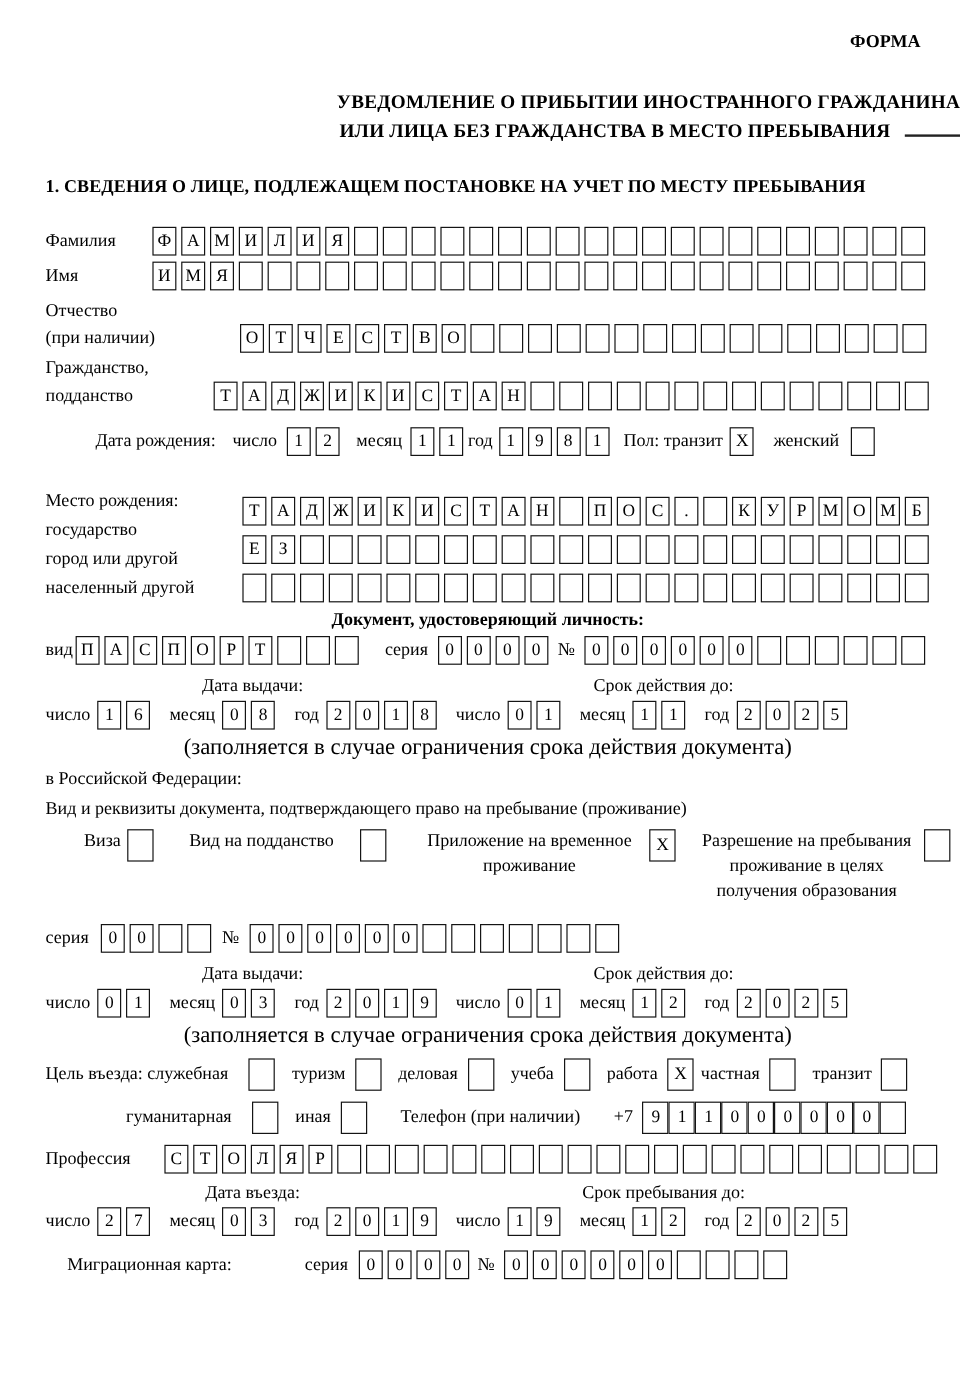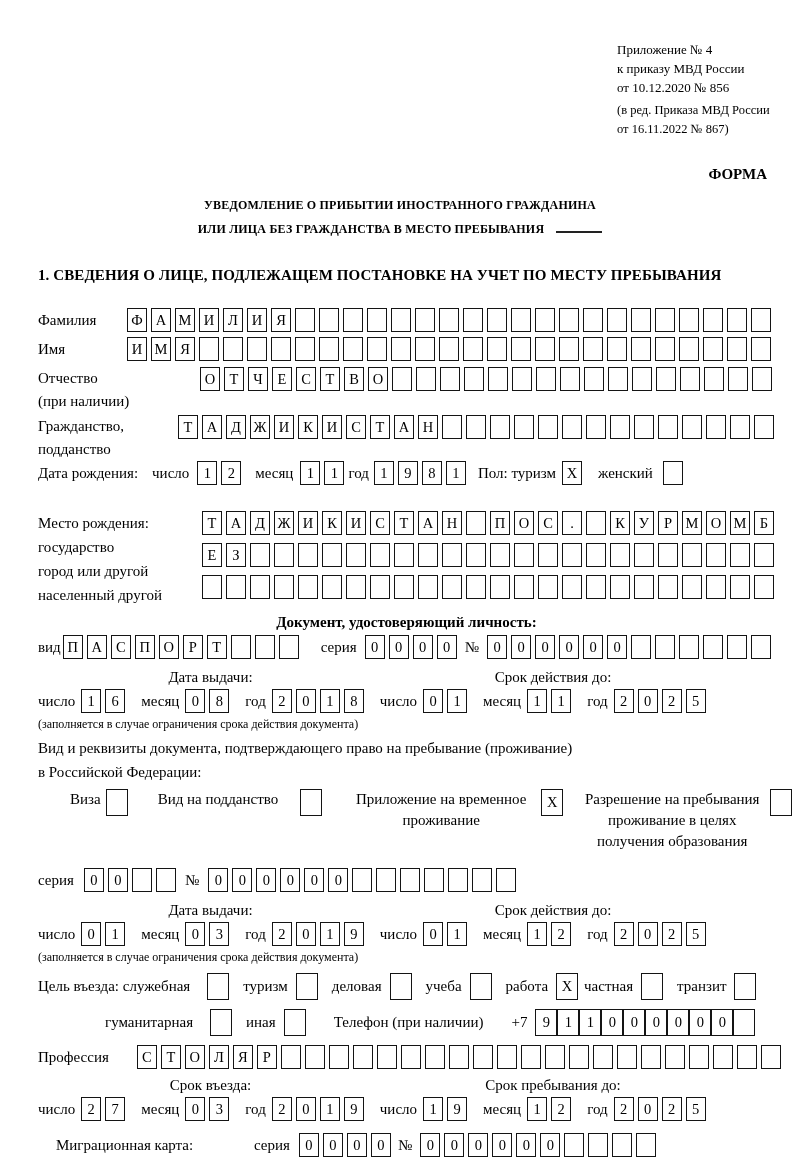--- a/index.html
+++ b/index.html
@@ -6,73 +6,66 @@
   body{width:800px;height:1163px;overflow:hidden;color:#000;
        font-family:"Liberation Serif","DejaVu Serif",serif;}
   .page{position:relative;width:800px;height:1163px;background:#fff;}
 
   
   .hdr{margin:40px 0 0 617px;width:183px;font-size:13px;line-height:19px;}
   .hdr .l4,.hdr .l5{font-size:12.5px;}
   .hdr .l4{margin-top:4px;}
   .forma{margin-top:27px;padding-right:33px;text-align:right;font-weight:bold;font-size:15px;}
 
-  .title{margin-top:10px;text-align:center;font-weight:bold;font-size:12px;line-height:24px;letter-spacing:.2px;}
+  .title{margin-top:30px;text-align:right;font-weight:bold;font-size:16px;line-height:24px;letter-spacing:.2px;}
   .title .uline{display:inline-block;width:46px;border-bottom:2px solid #222;margin-left:12px;vertical-align:baseline;}
 
   .sect{margin:26px 0 0 38px;font-weight:bold;font-size:15px;letter-spacing:.1px;}
 
   .form{margin:0 25px 0 38px;font-size:15px;}
   .row{display:flex;align-items:center;}
-  .rowt{display:flex;align-items:flex-start;}
+  .rowt{display:flex;align-items:flex-end;}
   .boxes{display:flex;flex-wrap:nowrap;}
   .cbox{box-sizing:border-box;flex:none;width:20px;height:24px;border:1.8px solid #141414;
         margin-right:4px;display:flex;align-items:center;justify-content:center;
         font-size:14.5px;background:#fff;}
   .lblcol{flex:none;line-height:23px;}
   .lbl{white-space:nowrap;}
   .mb{margin-bottom:8px;}
 
   
   .dhead{display:flex;margin-top:10px;}
   .dhead .h1{width:345px;text-align:center;}
   .dhead .h2{width:340px;text-align:center;}
   .dg{display:flex;align-items:center;margin-top:3px;}
   .dg .lbl{margin-right:6px;}
   .dg .g{display:flex;align-items:center;}
   .dg .g+.g{margin-left:12px;}
   .dg .second{margin-left:42px;}
-  .note{margin-top:4px;text-align:left;font-size:12px;}
+  .note{margin-top:4px;text-align:center;font-size:19px;}
 
   
   .opts{display:flex;align-items:flex-start;margin-top:8px;line-height:21px;margin-left:32px;}
   .opt{display:flex;align-items:flex-start;}
   .opt .boxes{margin-left:9px;margin-top:0;}
   .opt .cbox{width:22px;height:27px;}
   .optc{text-align:center;}
 
   
   .purpose .lbl{margin-right:8px;}
   .purpose .boxes{margin-right:14px;}
   .purpose .cbox{width:22px;height:27px;margin-right:0;}
 
   .phone-row{margin-top:9px;}
 </style>
 </head>
 <body>
 
 <div class="page">
 
-  <div class="hdr">
-    <div>Приложение № 4</div>
-    <div>к приказу МВД России</div>
-    <div>от 10.12.2020 № 856</div>
-    <div class="l4">(в ред. Приказа МВД России</div>
-    <div class="l5">от 16.11.2022 № 867)</div>
-  </div>
 
   <div class="forma">ФОРМА</div>
 
   <div class="title">
     <div>УВЕДОМЛЕНИЕ О ПРИБЫТИИ ИНОСТРАННОГО ГРАЖДАНИНА</div>
     <div><span>ИЛИ ЛИЦА БЕЗ ГРАЖДАНСТВА В МЕСТО ПРЕБЫВАНИЯ</span><span class="uline"></span></div>
   </div>
 
   <div class="sect">1. СВЕДЕНИЯ О ЛИЦЕ, ПОДЛЕЖАЩЕМ ПОСТАНОВКЕ НА УЧЕТ ПО МЕСТУ ПРЕБЫВАНИЯ</div>
 
@@ -204,40 +197,40 @@
           <span class="cbox"></span>
           <span class="cbox"></span>
           <span class="cbox"></span>
           <span class="cbox"></span>
           <span class="cbox"></span>
           <span class="cbox"></span>
           <span class="cbox"></span>
         </span>
     </div>
 
-    <div class="row" style="margin-top:0;">
+    <div class="row" style="margin-top:14px;justify-content:center;">
       <span class="lbl">Дата рождения:</span>
       <span class="lbl" style="margin-left:14px;margin-right:8px;">число</span>
       <span class="boxes">
           <span class="cbox">1</span>
           <span class="cbox">2</span>
         </span>
       <span class="lbl" style="margin-left:10px;margin-right:7px;">месяц</span>
       <span class="boxes">
           <span class="cbox">1</span>
           <span class="cbox">1</span>
         </span>
       <span class="lbl" style="margin-right:5px;">год</span>
       <span class="boxes">
           <span class="cbox">1</span>
           <span class="cbox">9</span>
           <span class="cbox">8</span>
           <span class="cbox">1</span>
         </span>
-      <span class="lbl" style="margin-left:8px;margin-right:6px;">Пол: туризм</span>
+      <span class="lbl" style="margin-left:8px;margin-right:6px;">Пол: транзит</span>
       <span class="boxes">
           <span class="cbox">X</span>
         </span>
       <span class="lbl" style="margin-left:12px;margin-right:10px;">женский</span>
       <span class="boxes">
           <span class="cbox"></span>
         </span>
     </div>
 
     <div class="rowt" style="margin-top:26px;">
@@ -416,22 +409,22 @@
           <span class="boxes">
             <span class="cbox">2</span>
             <span class="cbox">0</span>
             <span class="cbox">2</span>
             <span class="cbox">5</span>
           </span>
         </span>
     </div>
     <div class="note">(заполняется в случае ограничения срока действия документа)</div>
 
+    <div style="margin-top:7px;">в Российской Федерации:</div>
     <div style="margin-top:8px;">Вид и реквизиты документа, подтверждающего право на пребывание (проживание)</div>
-    <div style="margin-top:7px;">в Российской Федерации:</div>
 
     <div class="opts">
       <div class="opt">
         <span class="lbl">Виза</span>
         <span class="boxes" style="margin-left:5px;">
             <span class="cbox"></span>
           </span>
       </div>
       <div class="opt" style="margin-left:26px;">
         <span class="lbl">Вид на подданство</span>
@@ -616,21 +609,21 @@
           <span class="cbox"></span>
           <span class="cbox"></span>
           <span class="cbox"></span>
           <span class="cbox"></span>
           <span class="cbox"></span>
           <span class="cbox"></span>
         </span>
     </div>
 
     <div class="dhead" style="margin-top:8px;">
-      <span class="h1">Срок въезда:</span>
+      <span class="h1">Дата въезда:</span>
       <span class="h2">Срок пребывания до:</span>
     </div>
     <div class="dg">
       <span class="g">
           <span class="lbl">число</span>
           <span class="boxes">
             <span class="cbox">2</span>
             <span class="cbox">7</span>
           </span>
         </span>

